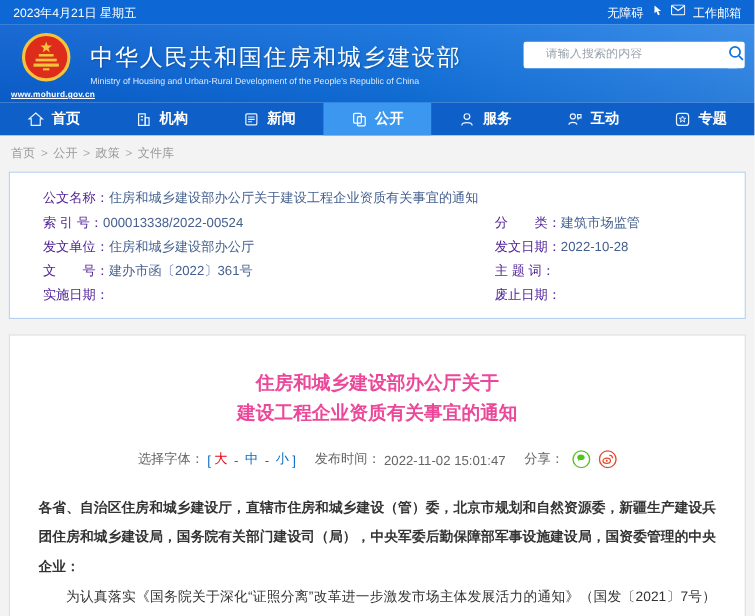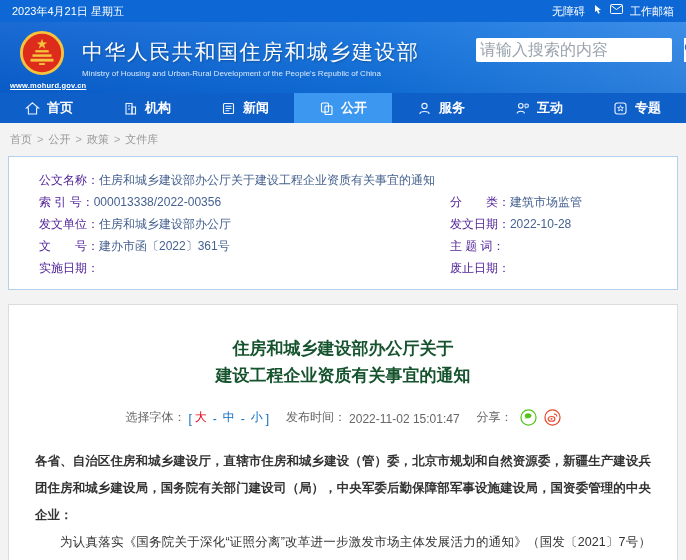--- a/index.html
+++ b/index.html
@@ -21,22 +21,22 @@
     background:linear-gradient(180deg,rgba(255,255,255,.07),rgba(0,0,0,.05));
     pointer-events:none; }
   .emblem-wrap { width:64px; text-align:center; position:relative; z-index:1; margin-top:4px; }
   .site-url { color:#fff; font-size:7.5px; margin-top:1px; font-weight:bold; letter-spacing:.2px;text-decoration:underline; }
   .titles { margin-left:8px; position:relative; z-index:1; }
   .title-cn { color:#fff; font-size:21px; font-weight:normal; letter-spacing:1.5px;
     text-shadow:1px 1px 2px rgba(0,0,0,.25); }
   .title-en { color:#d9e8fa; font-size:8px; margin-top:3px; }
   .search { position:absolute; right:14px; top:16px; width:196px; height:24px;
     background:#fff; border-radius:2px; display:flex; align-items:center; z-index:2; }
-  .search input { flex:1; border:none; outline:none; font-size:16px; padding:0 4px;
-    color:#333; background:transparent; font-family:Liberation Serif, serif; }
+  .search input { flex:1; border:none; outline:none; font-size:11px; padding:0 20px;
+    color:#333; background:transparent; font-family:Liberation Mono, monospace; }
   .search input::placeholder { color:#9aa3ad; }
   .search-btn { width:32px; height:24px; background:#fff; border:none; border-radius:0 2px 2px 0;
     display:flex; align-items:center; justify-content:center; cursor:pointer; }
 
   
   .nav { height:30px; background:#0f5fc9; display:flex; }
   .nav-item { flex:1; display:flex; align-items:center; justify-content:center; gap:7px;
     color:#fff; font-size:13px; font-weight:bold; cursor:pointer; }
   .nav-item.active { background:#3b97f0; }
   .nav-item svg { display:block; }
@@ -51,21 +51,21 @@
   .meta-cols { display:flex; }
   .meta-col-left { width:66%; padding-left:30px; }
   .meta-col-right { width:34%; }
   .meta-row { height:22px; line-height:22px; font-size:12px; color:#45618f;
     white-space:nowrap; overflow:hidden; }
   .meta-label { color:#4c1d95; }
 
   
   .doc-box { margin:14px 8px 0; background:#fff; border:1px solid #dcdcdc;
     padding:30px 26px 30px; min-height:420px; }
-  .doc-title { text-align:center; font-size:17px; font-weight:bold; color:#14532d; line-height:27px; }
+  .doc-title { text-align:center; font-size:17px; font-weight:bold; color:#ec4899; line-height:27px; }
   .doc-meta { text-align:center; margin-top:20px; font-size:12px; color:#666;
     display:flex; align-items:flex-end; justify-content:center; gap:3px; }
   .doc-meta .grp { margin-left:14px; }
   .doc-meta .grp:first-child { margin-left:0; }
   .fs-bracket, .fs-dash { color:#0a6bc2; }
   .fs-dash { margin:0 3px; }
   .fs-large { color:#e60012; cursor:pointer; text-decoration:none; }
   .fs-mid, .fs-small { color:#0a6bc2; cursor:pointer; text-decoration:none; }
   .share-icon { display:inline-flex; margin-left:4px; cursor:pointer; vertical-align:middle; }
 
@@ -198,21 +198,21 @@
   </div>
 
   <div class="breadcrumb">
     <a>首页</a><span class="sep">&gt;</span><a>公开</a><span class="sep">&gt;</span><a>政策</a><span class="sep">&gt;</span><a>文件库</a>
   </div>
 
   <div class="meta-box">
     <div class="meta-cols">
       <div class="meta-col-left">
         <div class="meta-row"><span class="meta-label">公文名称：</span><span>住房和城乡建设部办公厅关于建设工程企业资质有关事宜的通知</span></div>
-        <div class="meta-row"><span class="meta-label">索 引 号：</span><span>000013338/2022-00356</span></div>
+        <div class="meta-row"><span class="meta-label">索 引 号：</span><span>000013338/2022-00524</span></div>
         <div class="meta-row"><span class="meta-label">发文单位：</span><span>住房和城乡建设部办公厅</span></div>
         <div class="meta-row"><span class="meta-label">文　　号：</span><span>建办市函〔2022〕361号</span></div>
         <div class="meta-row"><span class="meta-label">实施日期：</span><span></span></div>
       </div>
       <div class="meta-col-right">
         <div class="meta-row"></div>
         <div class="meta-row"><span class="meta-label">分　　类：</span><span>建筑市场监管</span></div>
         <div class="meta-row"><span class="meta-label">发文日期：</span><span>2022-10-28</span></div>
         <div class="meta-row"><span class="meta-label">主 题 词：</span><span></span></div>
         <div class="meta-row"><span class="meta-label">废止日期：</span><span></span></div>

